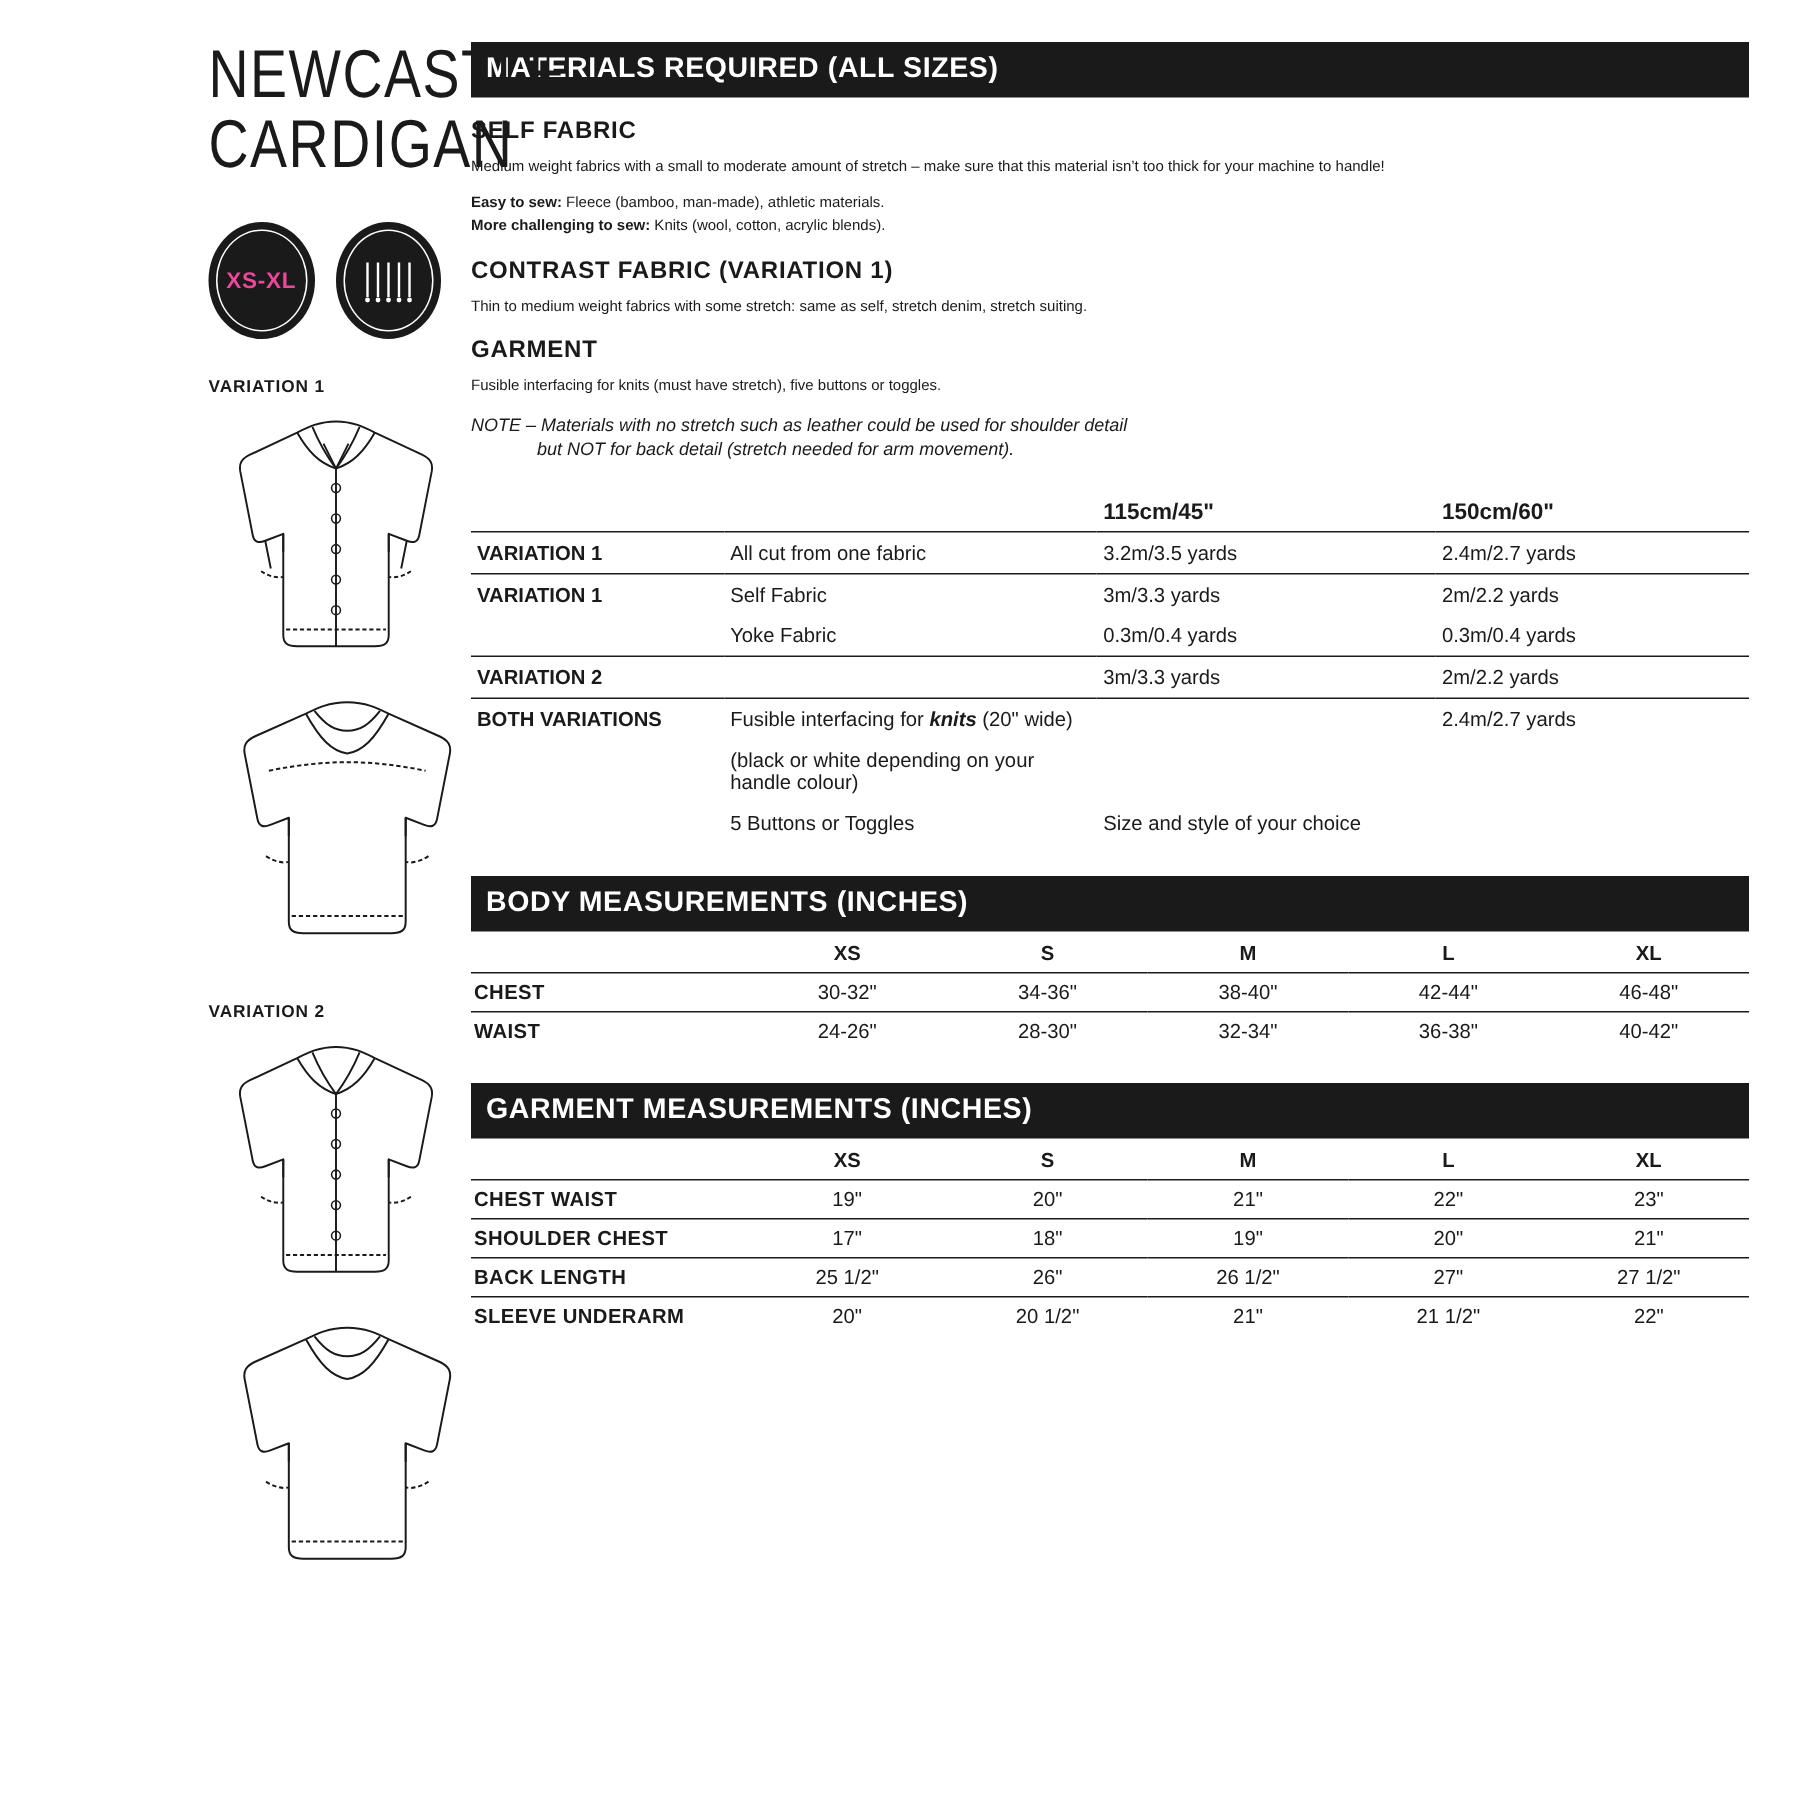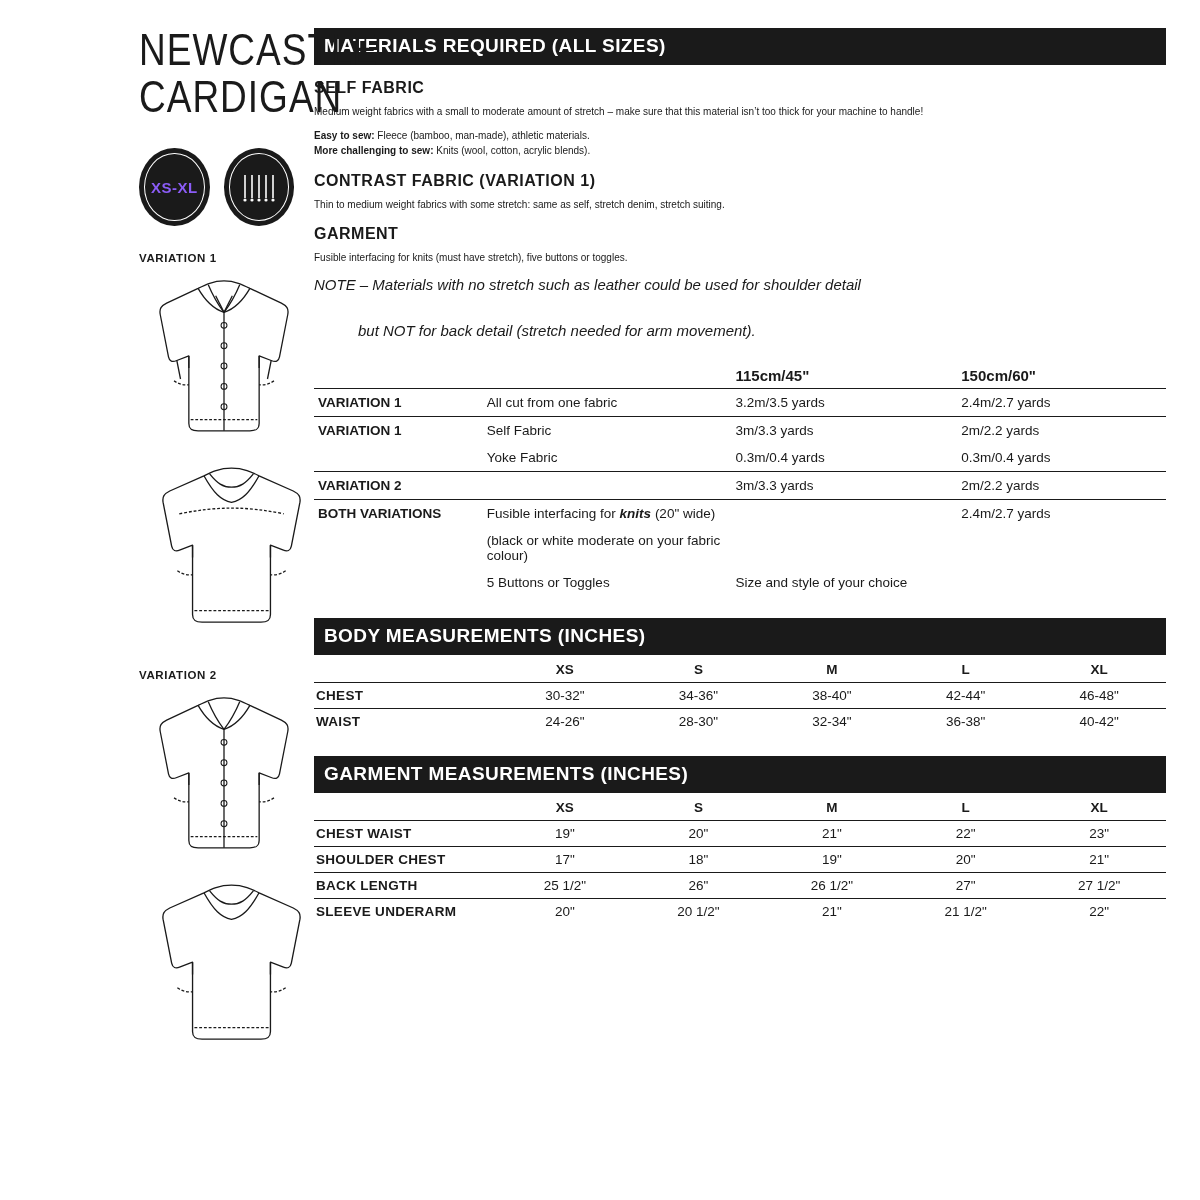--- a/index.html
+++ b/index.html
@@ -48,21 +48,21 @@
   .badges {
     margin-top: 38px;
     display: flex;
     gap: 14px;
   }
   .badge {
     width: 78px;
     height: 78px;
     border-radius: 50%;
     background: #1a1a1a;
-    color: #8b5cf6;
+    color: #ec4899;
     display: flex;
     align-items: center;
     justify-content: center;
     position: relative;
   }
   .badge-inner-ring {
     position: absolute;
     left: 5px; top: 5px; right: 5px; bottom: 5px;
     border-radius: 50%;
     border: 1.5px solid #ffffff;
@@ -114,27 +114,27 @@
     font-size: 10px;
     line-height: 1.35;
     margin: 0 0 10px 0;
     max-width: 650px;
   }
   p.tight {
     margin-bottom: 2px;
   }
   .b { font-weight: 700; }
   .note {
-    font-size: 15px;
+    font-size: 12px;
     font-style: italic;
     line-height: 1.35;
     margin: 10px 0 0 0;
     max-width: 650px;
   }
-  .note .indent { display: inline-block; padding-left: 44px; margin-top: 26px; }
+  .note .indent { display: inline-block; padding-left: 44px; }
 
   
   table {
     border-collapse: collapse;
     width: 100%;
     font-size: 13.5px;
   }
   .yardage {
     margin-top: 20px;
   }
@@ -358,21 +358,21 @@
           <td class="col-b">2m/2.2 yards</td>
         </tr>
         <tr class="rule">
           <td class="col-var">BOTH VARIATIONS</td>
           <td class="col-desc">Fusible interfacing for <em class="b">knits</em> (20" wide)</td>
           <td class="col-a"></td>
           <td class="col-b">2.4m/2.7 yards</td>
         </tr>
         <tr>
           <td class="col-var"></td>
-          <td class="col-desc">(black or white moderate on your fabric colour)</td>
+          <td class="col-desc">(black or white depending on your handle colour)</td>
           <td class="col-a"></td>
           <td class="col-b"></td>
         </tr>
         <tr>
           <td class="col-var"></td>
           <td class="col-desc">5 Buttons or Toggles</td>
           <td class="col-a">Size and style of your choice</td>
           <td class="col-b"></td>
         </tr>
       </tbody>

